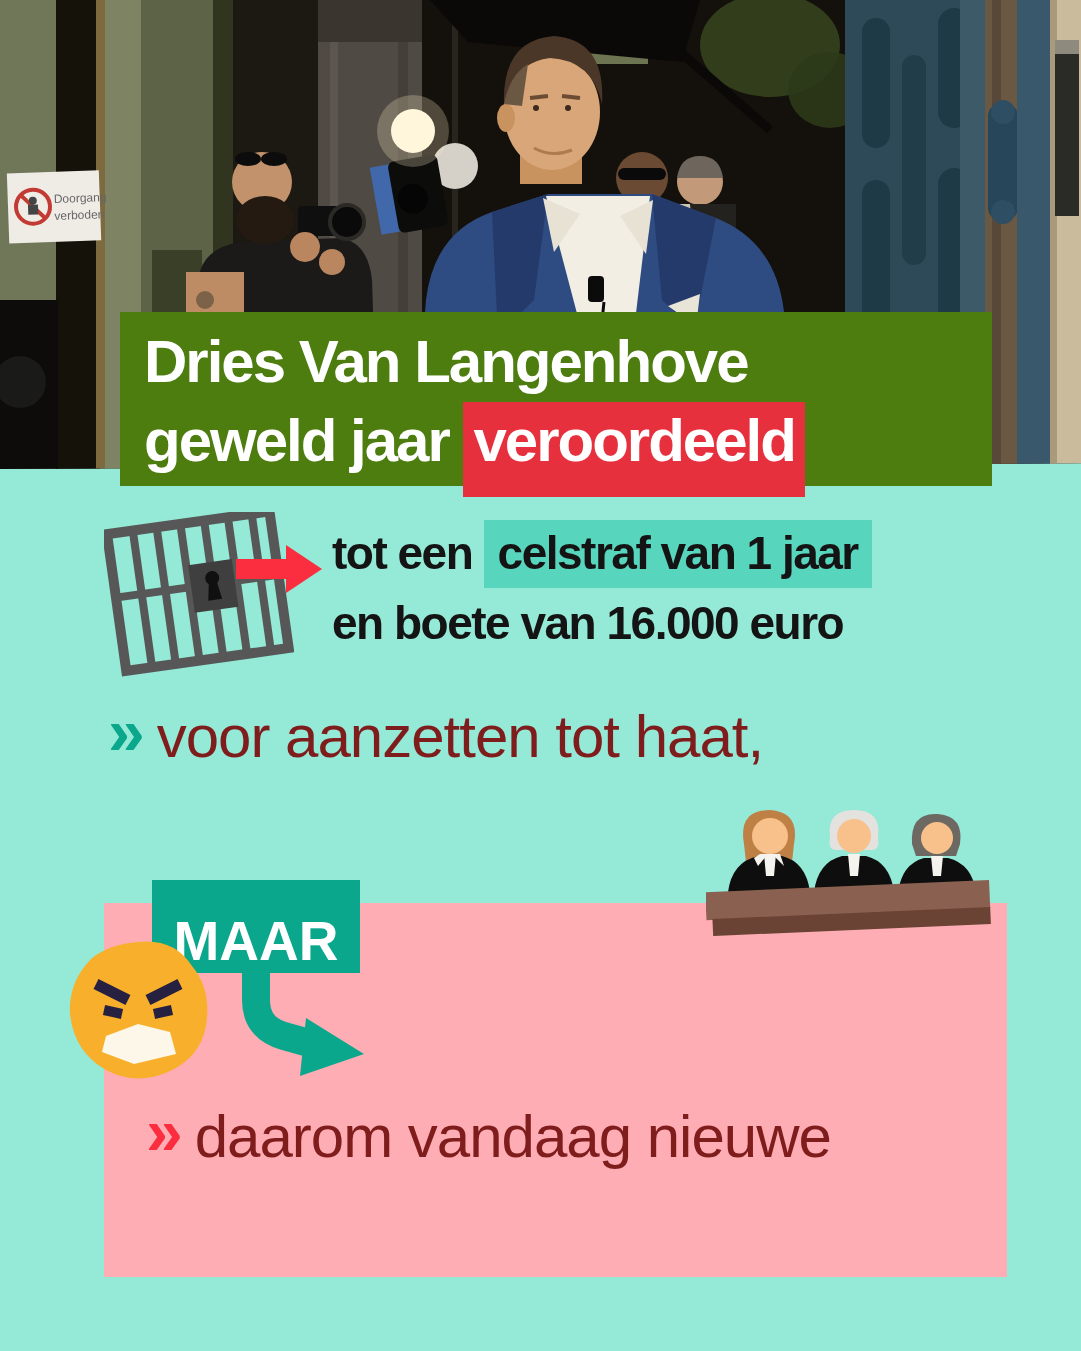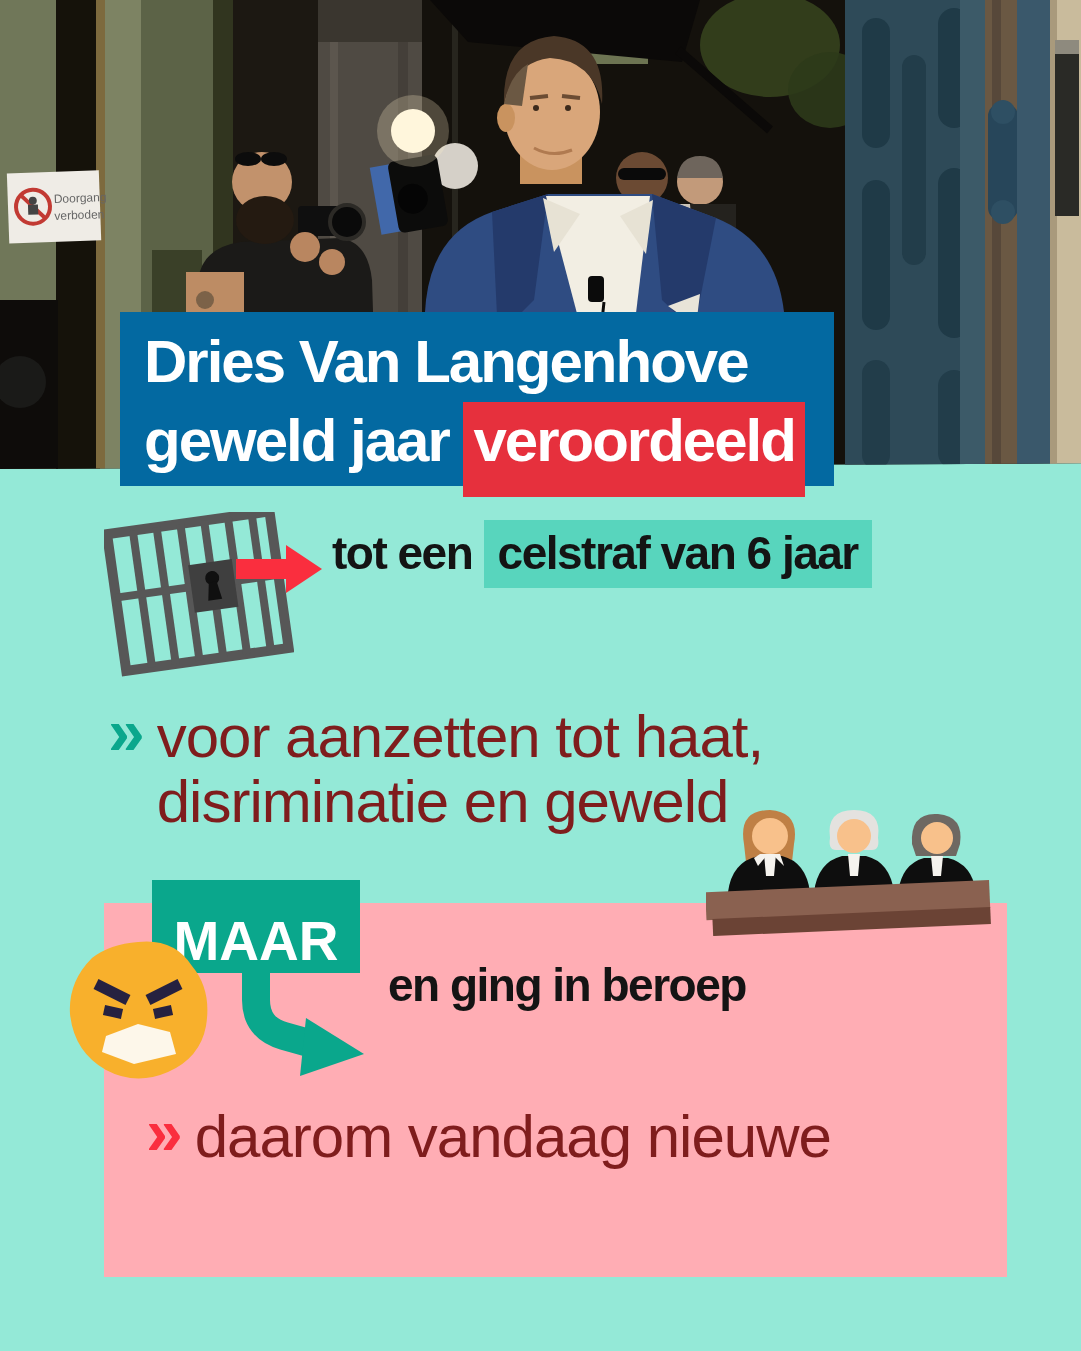--- a/index.html
+++ b/index.html
@@ -10,21 +10,21 @@
     color:#141414;
   }
   .abs{position:absolute}
 
   
   .photo{left:0;top:0;width:1081px;height:469px;
     clip-path:polygon(0 0,100% 0,100% 98.8%,0 100%);}
   .photo svg{display:block;width:100%;height:100%}
 
   
-  .banner{left:120px;top:312px;width:714px;height:174px;background:#0369a1;
+  .banner{left:120px;top:312px;width:872px;height:174px;background:#4d7c0f;
     box-sizing:border-box;padding:10px 0 0 24px;
     color:#fff;font-weight:700;font-size:60px;line-height:79px;letter-spacing:-2px;
     white-space:nowrap;z-index:5}
   .hl-red{background:#e6303d;padding:5px 10px 23px 10px}
 
   
   .bold-block{font-weight:700;font-size:46px;line-height:70px;
     letter-spacing:-1.5px;white-space:nowrap;z-index:6}
   .hl-teal{background:#58d5bd;padding:7px 14px 9px 14px}
   .hl-pink{background:#f9868f;padding:7px 14px 9px 14px}
@@ -213,28 +213,28 @@
   </svg>
 </div>
 <div class="abs arrow-red">
   <svg width="86" height="48" viewBox="0 0 86 48">
     <rect x="0" y="14" width="52" height="20" fill="#fa2e3e"></rect>
     <polygon points="50,0 86,24 50,48" fill="#fa2e3e"></polygon>
   </svg>
 </div>
 
 <div class="abs sentence bold-block">
-  <div><span>tot een </span><span class="hl-teal">celstraf van 6 jaar</span></div>
+  <div><span>tot een </span><span class="hl-teal">celstraf van 1 jaar</span></div>
+  <div>en boete van 16.000 euro</div>
 </div>
 
 <div class="abs reason reason1">
   <div class="chev teal">»</div>
   <div class="reason-text">
     <div>voor aanzetten tot haat,</div>
-    <div>disriminatie en geweld</div>
   </div>
 </div>
 
 <div class="abs pink-panel"></div>
 
 <div class="abs judges">
   <svg width="290" height="130" viewBox="0 0 290 130">
 
     <g transform="translate(28,0)">
       <path d="M10,38 Q4,4 36,4 Q66,6 60,38 L58,56 L12,56 Z" fill="#bf8045"></path>
@@ -282,21 +282,20 @@
     <path d="M76,4 Q112,0 130,28 Q150,52 144,88 Q138,120 106,134 Q74,148 44,132 Q12,114 8,76 Q6,44 30,20 Q48,6 76,4 Z" fill="#f8b02c"></path>
     <path d="M34,46 L66,62" stroke="#262140" stroke-width="11"></path>
     <path d="M118,46 L86,62" stroke="#262140" stroke-width="11"></path>
     <path d="M42,72 L60,76" stroke="#262140" stroke-width="10"></path>
     <path d="M110,72 L92,76" stroke="#262140" stroke-width="10"></path>
     <polygon points="44,98 76,86 108,94 114,116 72,126 40,114" fill="#fdf7ea"></polygon>
   </svg>
 </div>
 
 <div class="abs appeal-main bold-block">
-  <div>en ging in beroep</div>
 </div>
 
 <div class="abs reason reason2">
   <div class="chev red">»</div>
   <div class="reason-text">
     <div>daarom vandaag nieuwe</div>
   </div>
 </div>
 
 </body></html>

